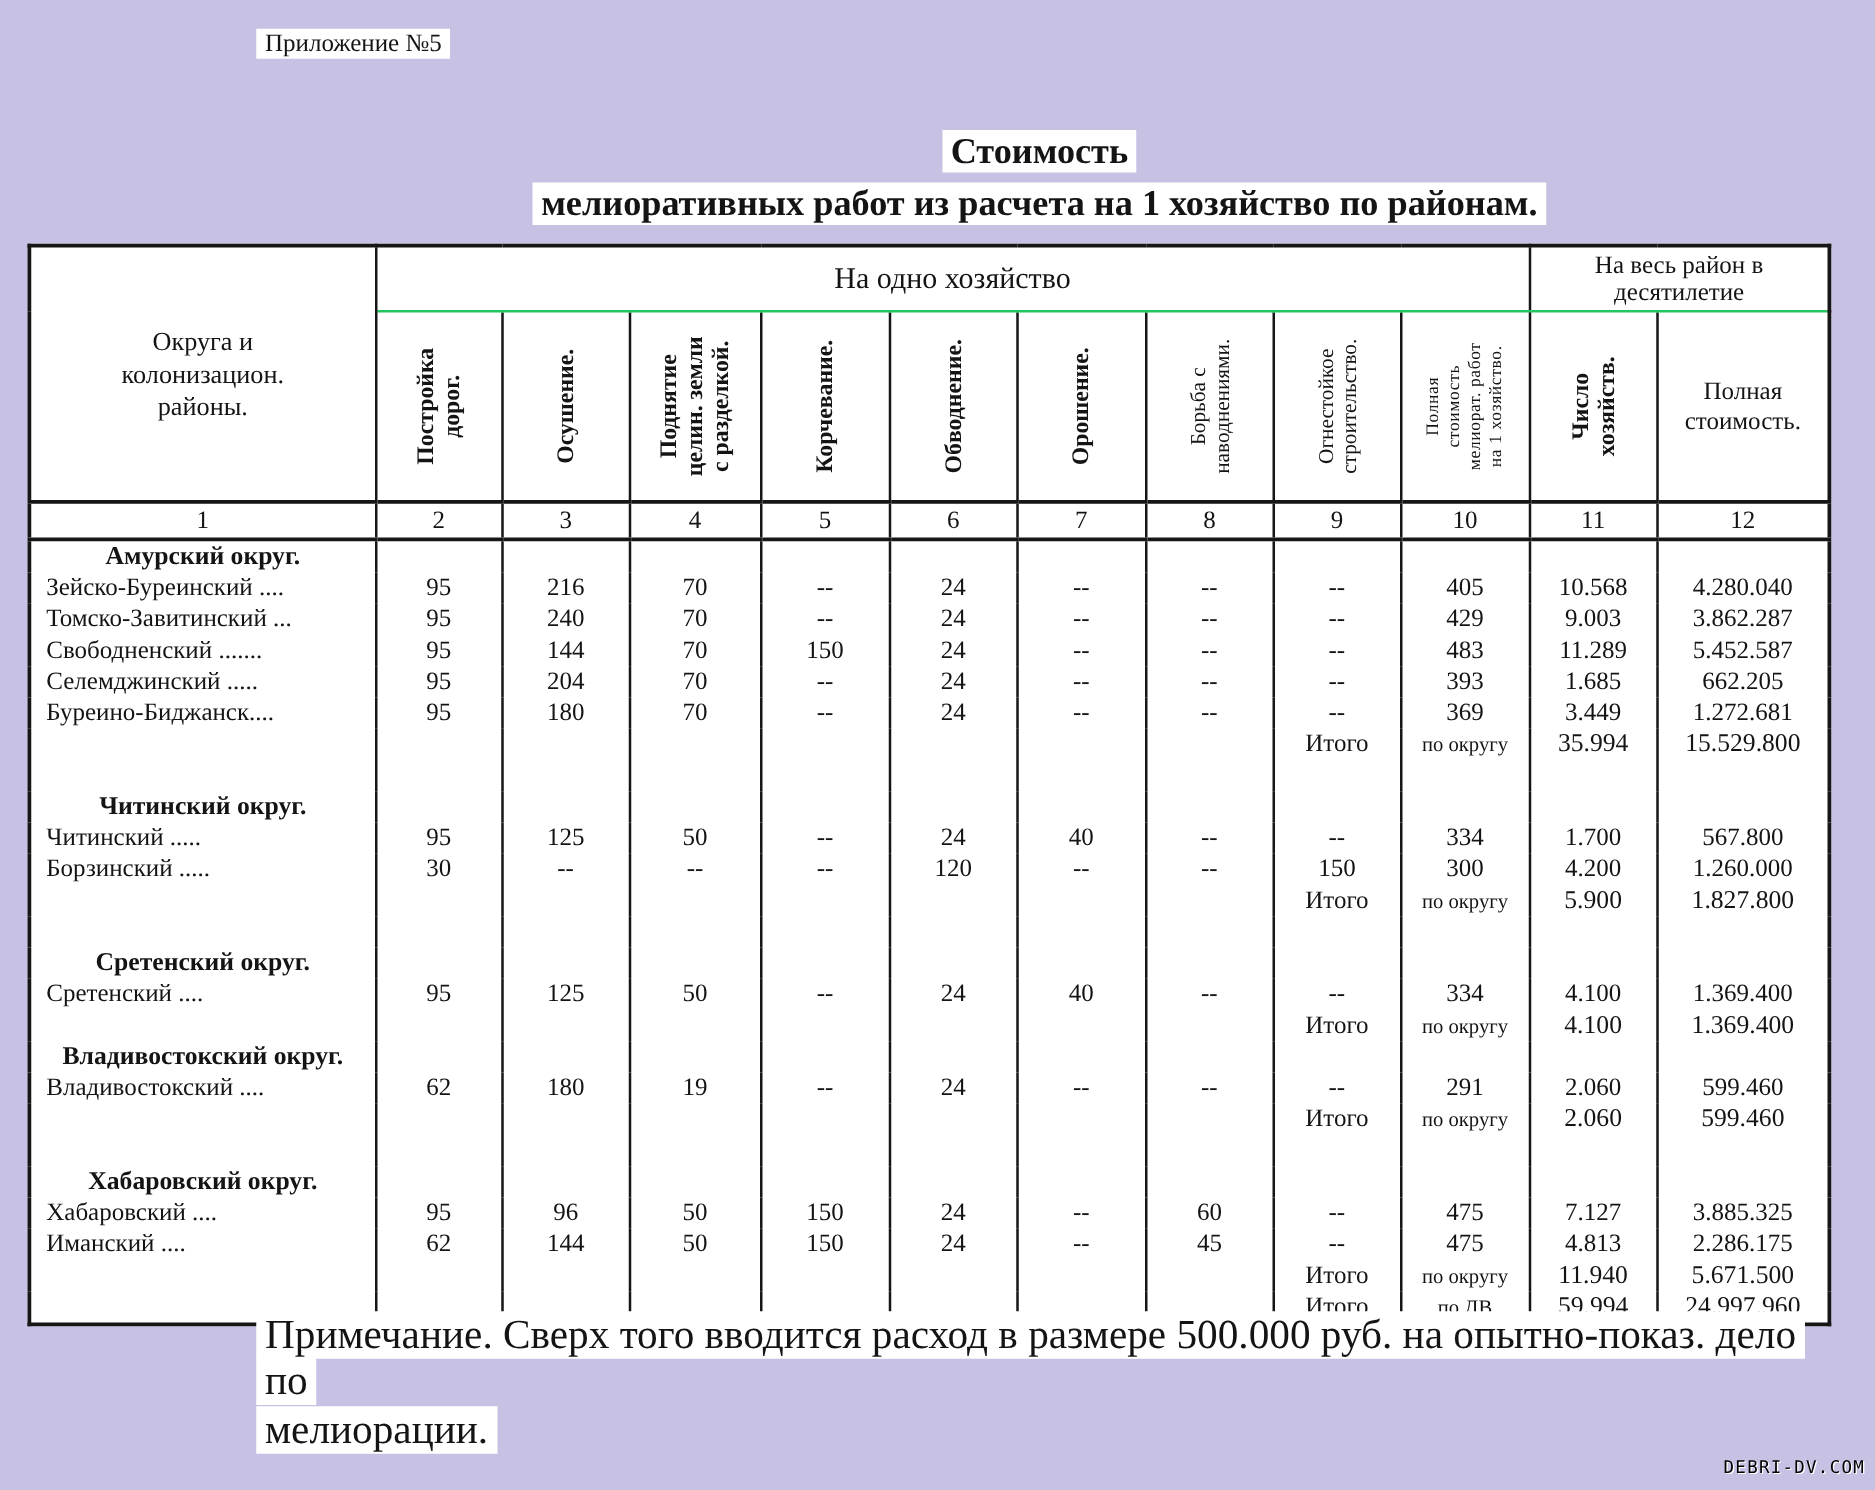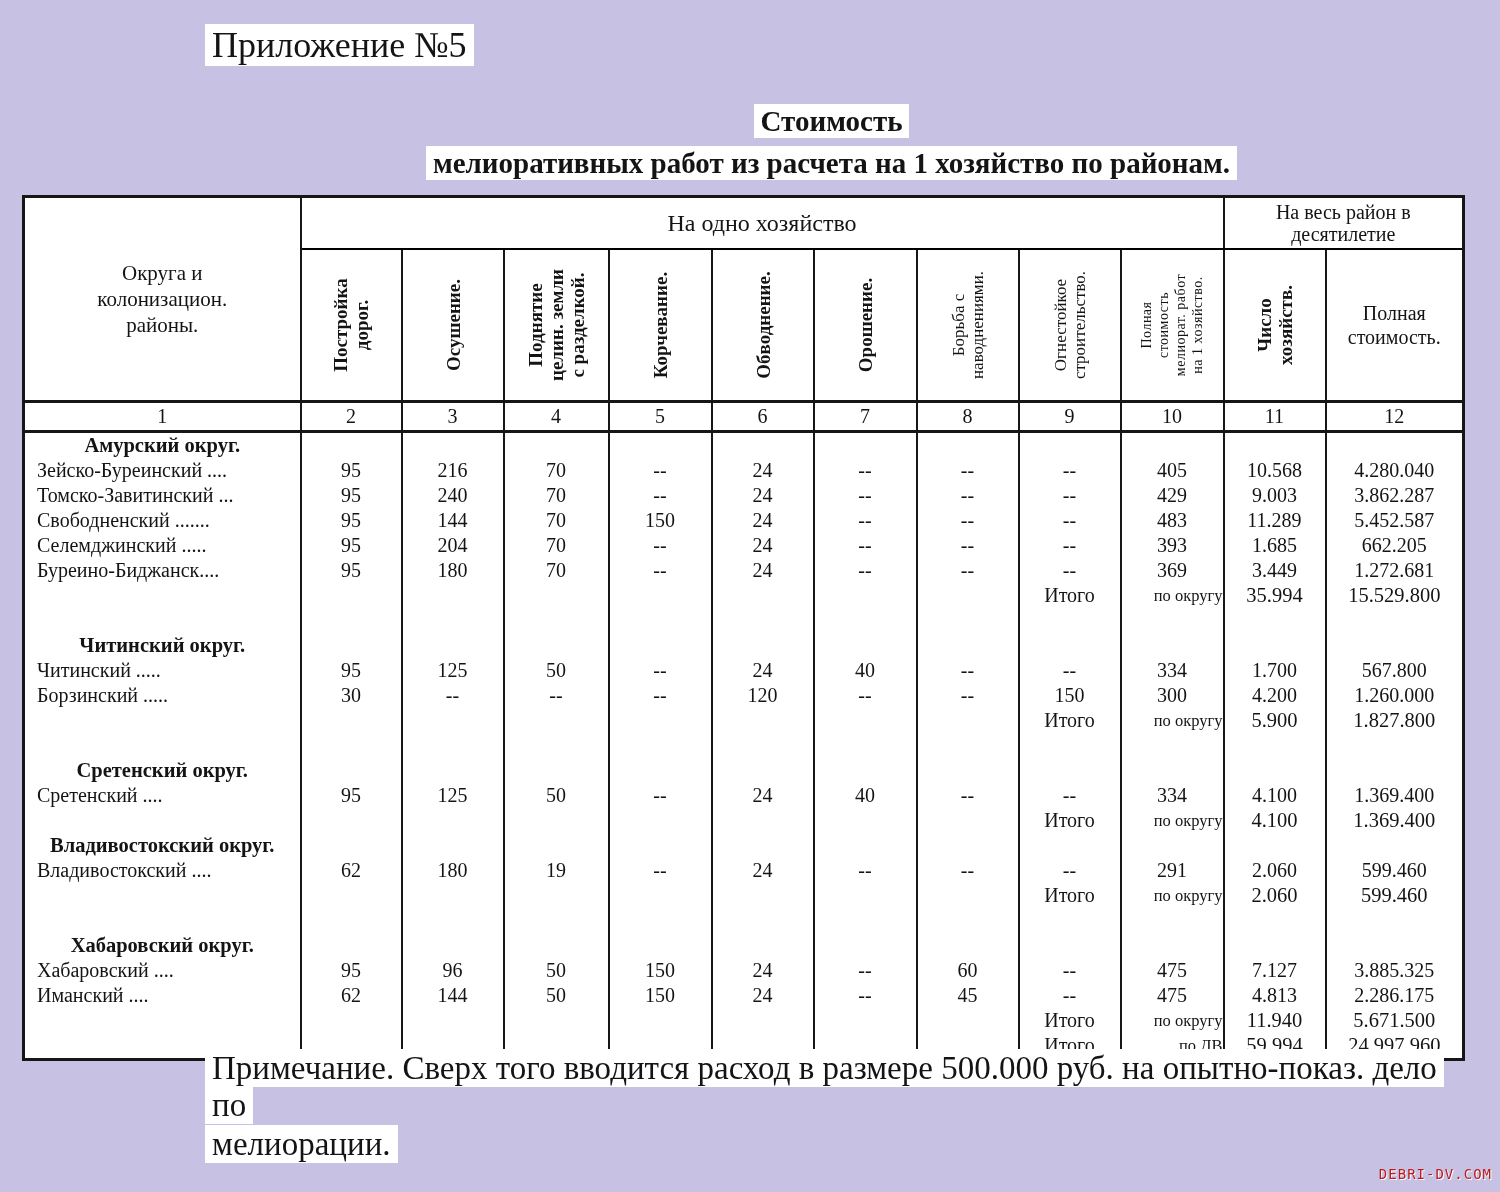--- a/index.html
+++ b/index.html
@@ -3,68 +3,68 @@
 <meta charset="utf-8">
 <style>
   html,body { margin:0; padding:0; }
   .page {
     position:relative; width:1500px; height:1192px;
     background:#c7c1e4; color:#141414;
     font-family:"Liberation Serif","DejaVu Serif",serif;
     overflow:hidden;
   }
   .hl { background:#ffffff; padding:1px 7px; box-decoration-break:clone; }
-  .appendix { position:absolute; left:205px; top:24px; font-size:36px;border-radius:10px; }
+  .appendix { position:absolute; left:205px; top:24px; font-size:20px;border-radius:10px; }
   .titleblock { position:absolute; left:200px; top:100px; width:1263px; text-align:center; }
   .titleblock .tline { font-weight:bold; font-size:29px; line-height:42px; }
 
   table.cost {
     position:absolute; left:22px; top:195px; width:1440px;
     border-collapse:collapse; table-layout:fixed;
     background:#ffffff; border:3px solid #161616;
   }
   table.cost th, table.cost td {
     border-left:2px solid #161616; border-right:2px solid #161616;
     padding:0; font-weight:normal; vertical-align:middle;
   }
   .corner {
     vertical-align:top; padding-top:6px;
     font-weight:bold; font-size:21px; line-height:26px;
     text-align:center; white-space:pre-line;
     border-bottom:3px solid #161616;
   }
-  .group { height:50px; text-align:center; font-weight:bold; font-size:24px; border-bottom:2px solid #000000; }
+  .group { height:50px; text-align:center; font-weight:bold; font-size:24px; border-bottom:2px solid #22c55e; }
   .group2 { font-size:20px; line-height:22px; white-space:pre-line; }
   .vwrap { position:relative; height:150px; border-bottom:3px solid #161616; }
   .vtext {
     position:absolute; left:50%; top:50%;
     transform:translate(-50%,-50%) rotate(-90deg);
     width:142px; text-align:center; white-space:pre-line;
   }
   .vb { font-weight:bold; font-size:19px; line-height:21px; }
   .vr { font-size:17px; line-height:19px; }
   .vs { font-size:14px; line-height:17px; letter-spacing:0.5px; }
   .hb { font-weight:bold; font-size:20px; line-height:24px; text-align:center; white-space:pre-line; border-bottom:3px solid #161616; }
   .numrow th { height:27px; font-weight:bold; font-size:20px; text-align:center; border-bottom:3px solid #161616; }
 
   tbody td { height:25px; line-height:25px; }
   td.c1 { text-align:left; }
   td.c1.dist { font-size:20px; padding-left:12px; white-space:nowrap; }
   td.c1.sec  { font-weight:bold; font-size:20.5px; text-align:center; }
   td.num { text-align:center; font-size:20px; }
   td.itogo { font-weight:bold; font-size:20px; }
-  td.scope { font-weight:bold; font-size:16.5px; text-align:right; padding-left:4px; white-space:nowrap; }
+  td.scope { font-weight:bold; font-size:16.5px; text-align:center; padding-left:4px; white-space:nowrap; }
   td.tb { font-weight:bold; font-size:20.5px; }
 
   .notes { position:absolute; left:205px; top:1050px; width:1270px; font-size:33px; line-height:37px; }
   .notes .nline { margin-bottom:2px; }
   .watermark {
     position:absolute; right:8px; bottom:10px;
     font-family:"DejaVu Sans Mono","Liberation Mono",monospace;
-    font-size:14px; letter-spacing:1px; color:#b91c1c;
+    font-size:14px; letter-spacing:1px; color:#000000;
     text-shadow:1px 1px 0 #ffffff;
   }
 </style>
 </head>
 <body>
 
 <div class="page">
 
   <div class="appendix"><span class="hl">Приложение №5</span></div>
 

